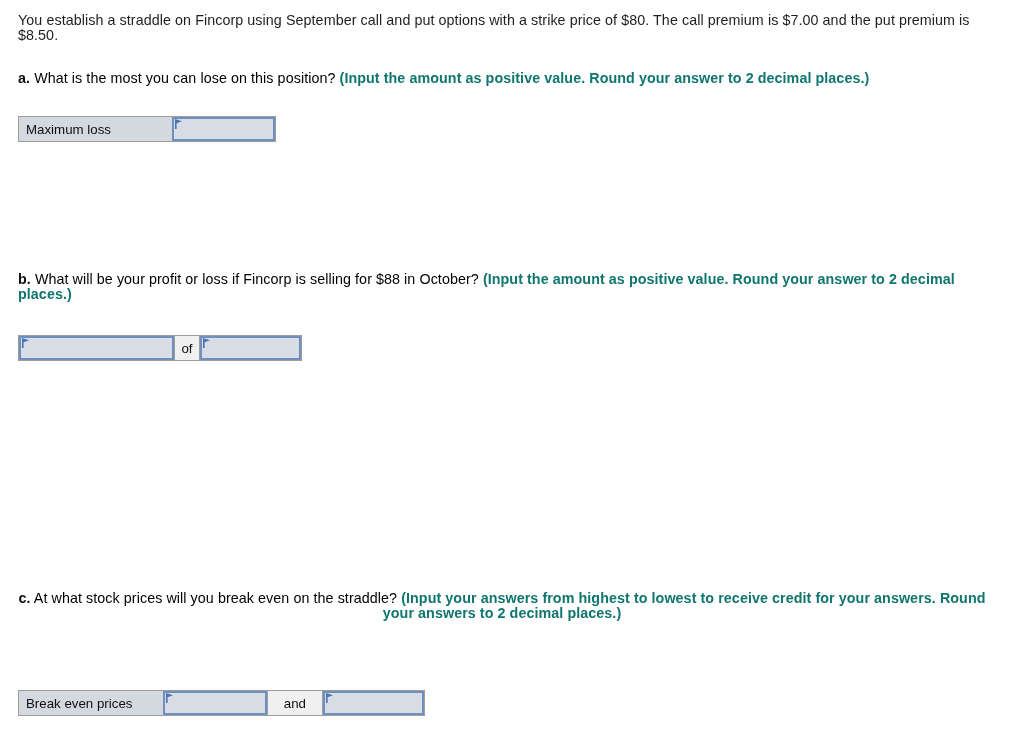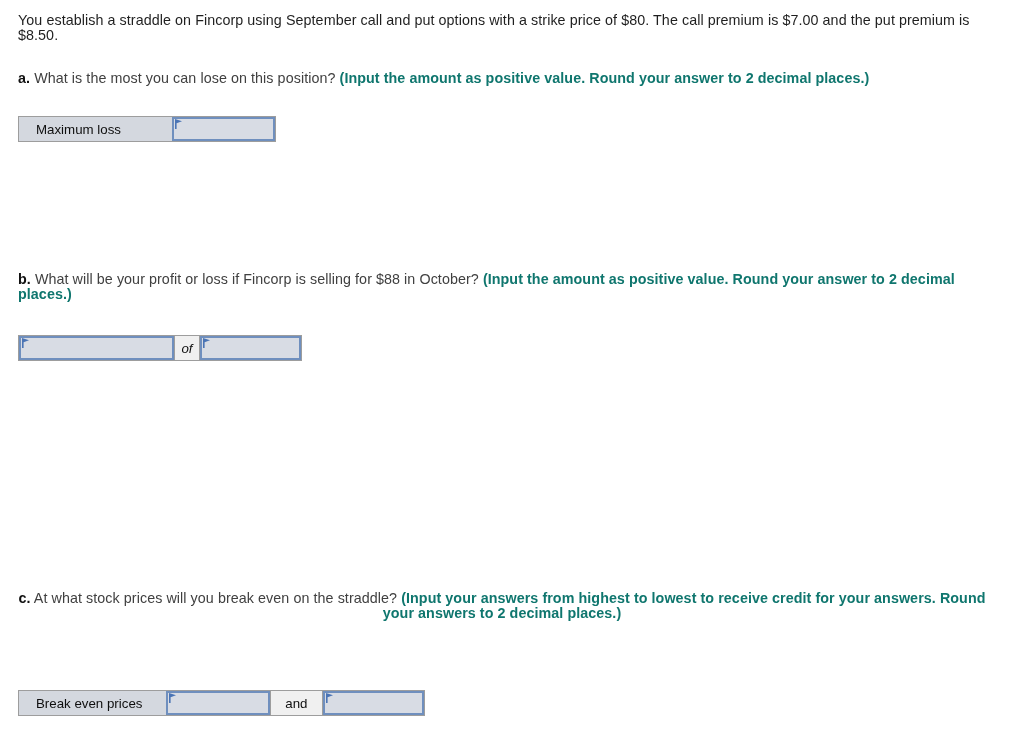--- a/index.html
+++ b/index.html
@@ -38,21 +38,21 @@
   }
   .prompt-intro { top: 13px; }
   .q-a { top: 71px; }
   .q-b { top: 272px; }
   .q-c { top: 591px; text-align: center; }
 
   .qlabel {
     font-weight: bold;
     color: #111111;
   }
-  .qtext { color: #404040; }
+  .qtext { color: #000000; }
   .note {
     font-weight: bold;
     color: #0f766e;
   }
 
   
   .answer-row {
     position: absolute;
     display: flex;
     align-items: stretch;
@@ -67,38 +67,37 @@
 
   .cell-label {
     display: flex;
     align-items: center;
     background: #d4d8df;
     font-size: 13.3px;
     color: #0f0f0f;
     padding: 0 8px 0 7px;
     box-sizing: border-box;
     white-space: nowrap;
-    margin-left: 10px;
   }
   .cell-label.a { width: 155px; }
   .cell-label.c { width: 169px; }
 
   .cell-sep {
     display: flex;
     align-items: center;
     justify-content: center;
     background: #f0f0f0;
     font-size: 13.3px;
     color: #0f0f0f;
     box-sizing: border-box;
     border-left: 1px solid #9d9d9d;
     border-right: 1px solid #9d9d9d;
     white-space: nowrap;
   }
-  .cell-sep.of { width: 26px; font-style: italic; }
+  .cell-sep.of { width: 26px; }
   .cell-sep.and { width: 67px; }
 
   .cell-input {
     position: relative;
     flex: 1 1 auto;
     box-sizing: border-box;
     background: #d8dce4;
     border: 2px solid #6f8fbe;
     min-width: 30px;
   }

